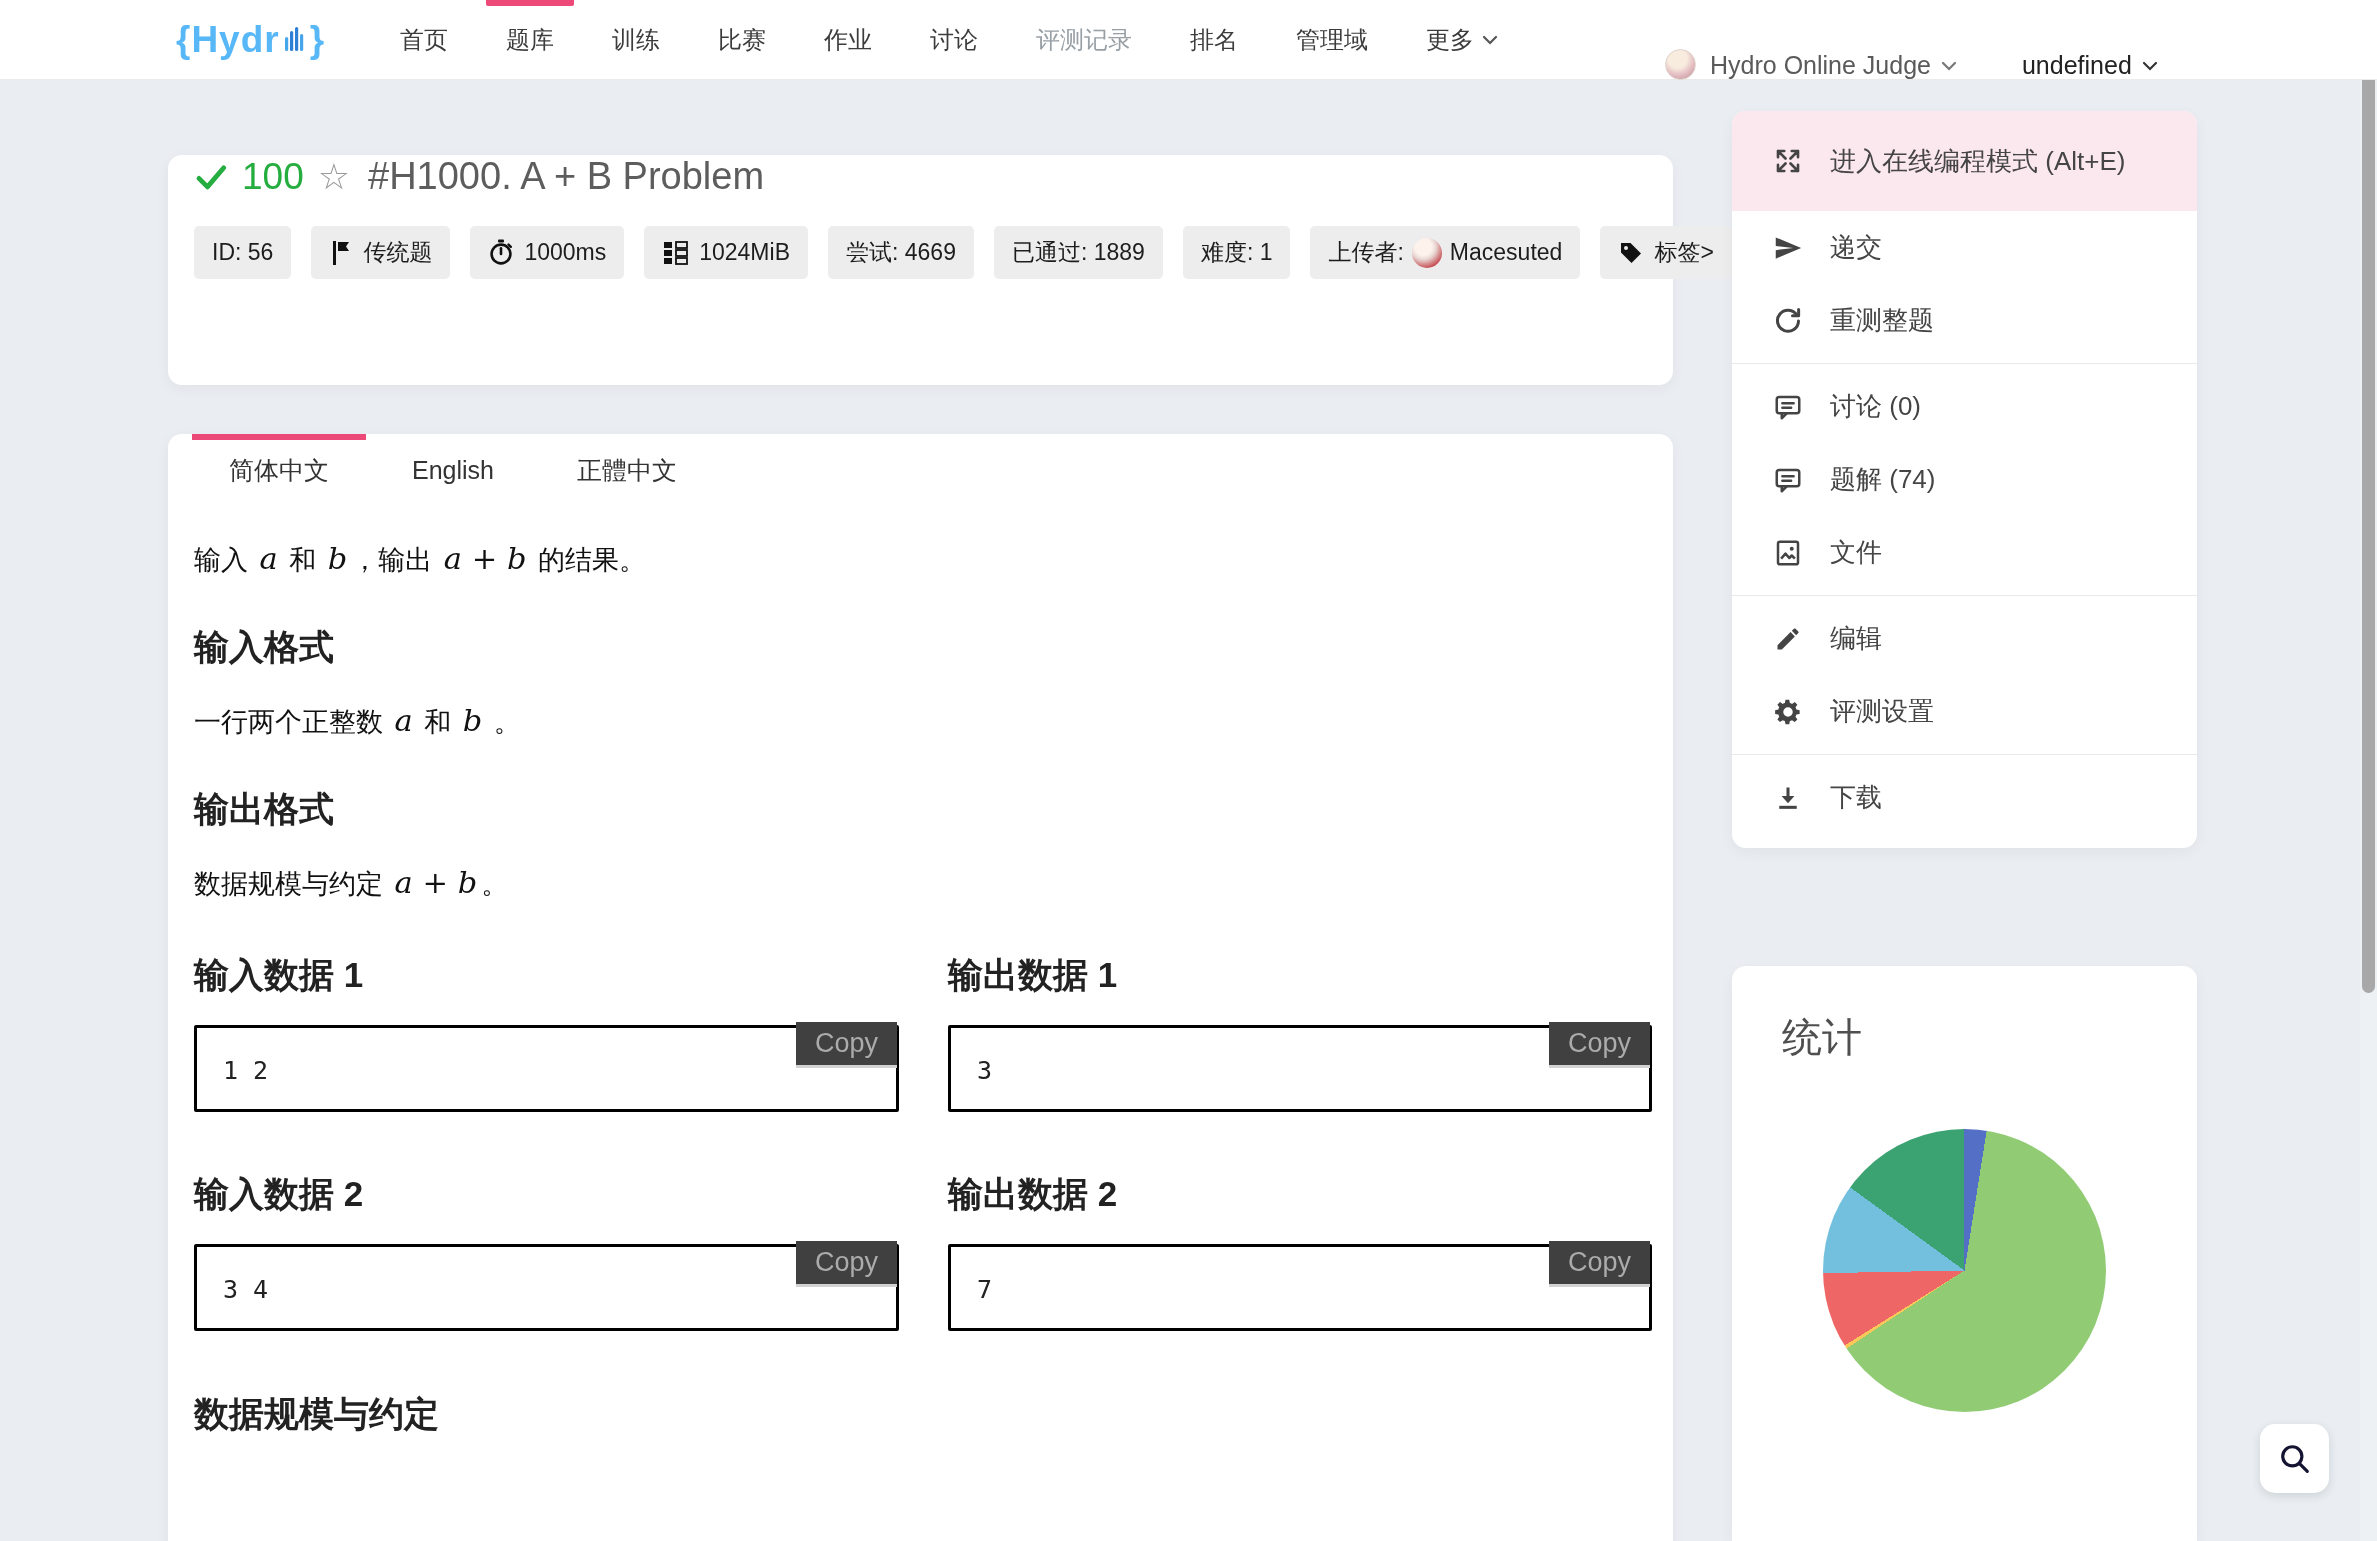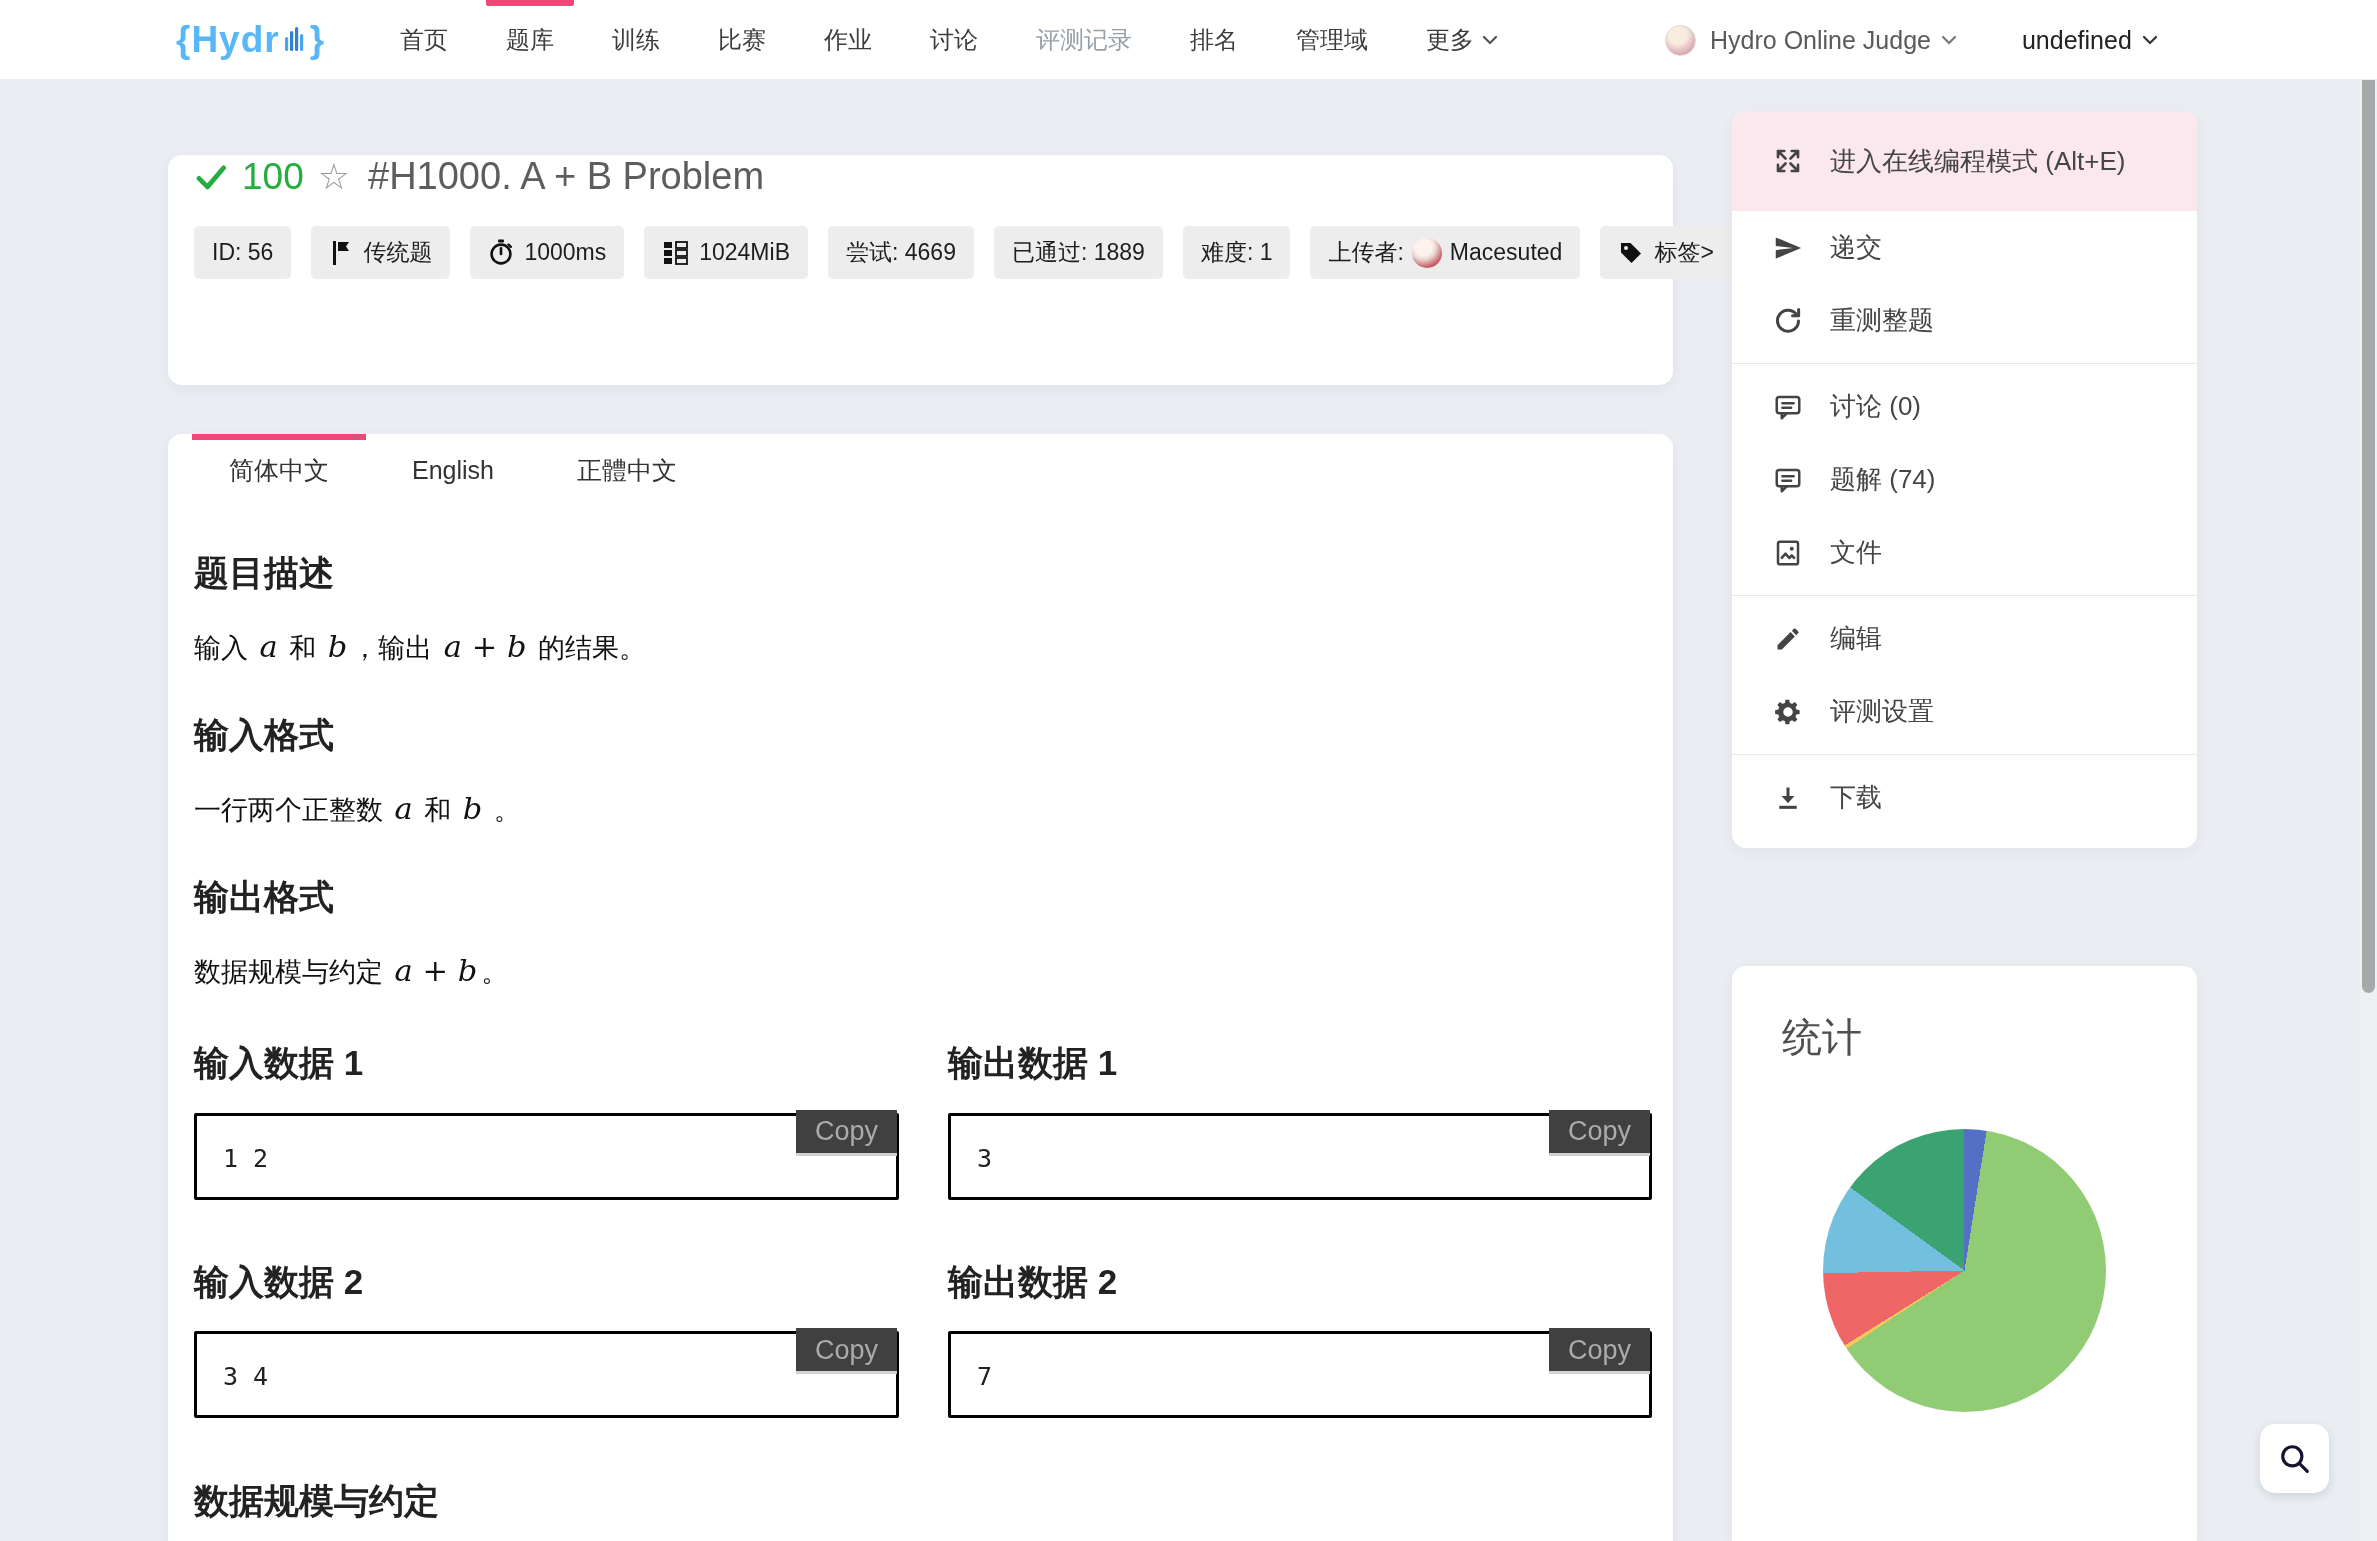--- a/index.html
+++ b/index.html
@@ -23,21 +23,21 @@
   .nav-item {
     position:relative; height:80px; line-height:80px;
     padding:0 29px; font-size:24px; color:#3c3c3c; cursor:pointer; white-space:nowrap;
     display:flex; align-items:center; gap:8px;
   }
   .nav-item.muted { color:#98a0a6; }
   .nav-item.active::before {
     content:""; position:absolute; top:0; left:9px; right:9px; height:6px;
     background:#ec4878; border-radius:0 0 2px 2px;
   }
-  .nav-right { position:absolute; left:1665px; top:0; height:80px; display:flex; align-items:center; gap:14px; }
+  .nav-right { position:absolute; left:1665px; top:0; height:80px; display:flex; align-items:flex-end; gap:14px; }
   .nav-avatar {
     width:31px; height:31px; border-radius:50%;
     background:radial-gradient(circle at 40% 30%, #f8ecdf 35%, #e5bfc4 60%, #b98b90 100%);
     border:1px solid #e0d4cc;
   }
   .nav-domain { display:flex; align-items:center; gap:10px; font-size:25px; color:#5a5a5a; cursor:pointer; }
   .nav-user { display:flex; align-items:center; gap:10px; font-size:25px; color:#222; cursor:pointer; margin-left:51px; }
   .chev { display:inline-flex; }
 
   
@@ -276,21 +276,20 @@
   </section>
 
   <section class="card content-card">
     <div class="tabbar">
       <div class="tab active"><span>简体中文</span></div>
       <div class="tab"><span>English</span></div>
       <div class="tab"><span>正體中文</span></div>
     </div>
 
     <div class="content">
-      <h2>题目描述</h2>
       <p><span class="run-t">输入 </span><span class="run-i">a</span><span class="run-t"> 和 </span><span class="run-i">b</span><span class="run-t">，输出 </span><span class="run-i">a + b</span><span class="run-t"> 的结果。</span></p>
 
       <h2>输入格式</h2>
       <p><span class="run-t">一行两个正整数 </span><span class="run-i">a</span><span class="run-t"> 和 </span><span class="run-i">b</span><span class="run-t"> 。</span></p>
 
       <h2>输出格式</h2>
       <p><span class="run-t">数据规模与约定 </span><span class="run-i">a + b</span><span class="run-t">。</span></p>
 
       <div class="samples-grid">
         <div class="sample-cell">

